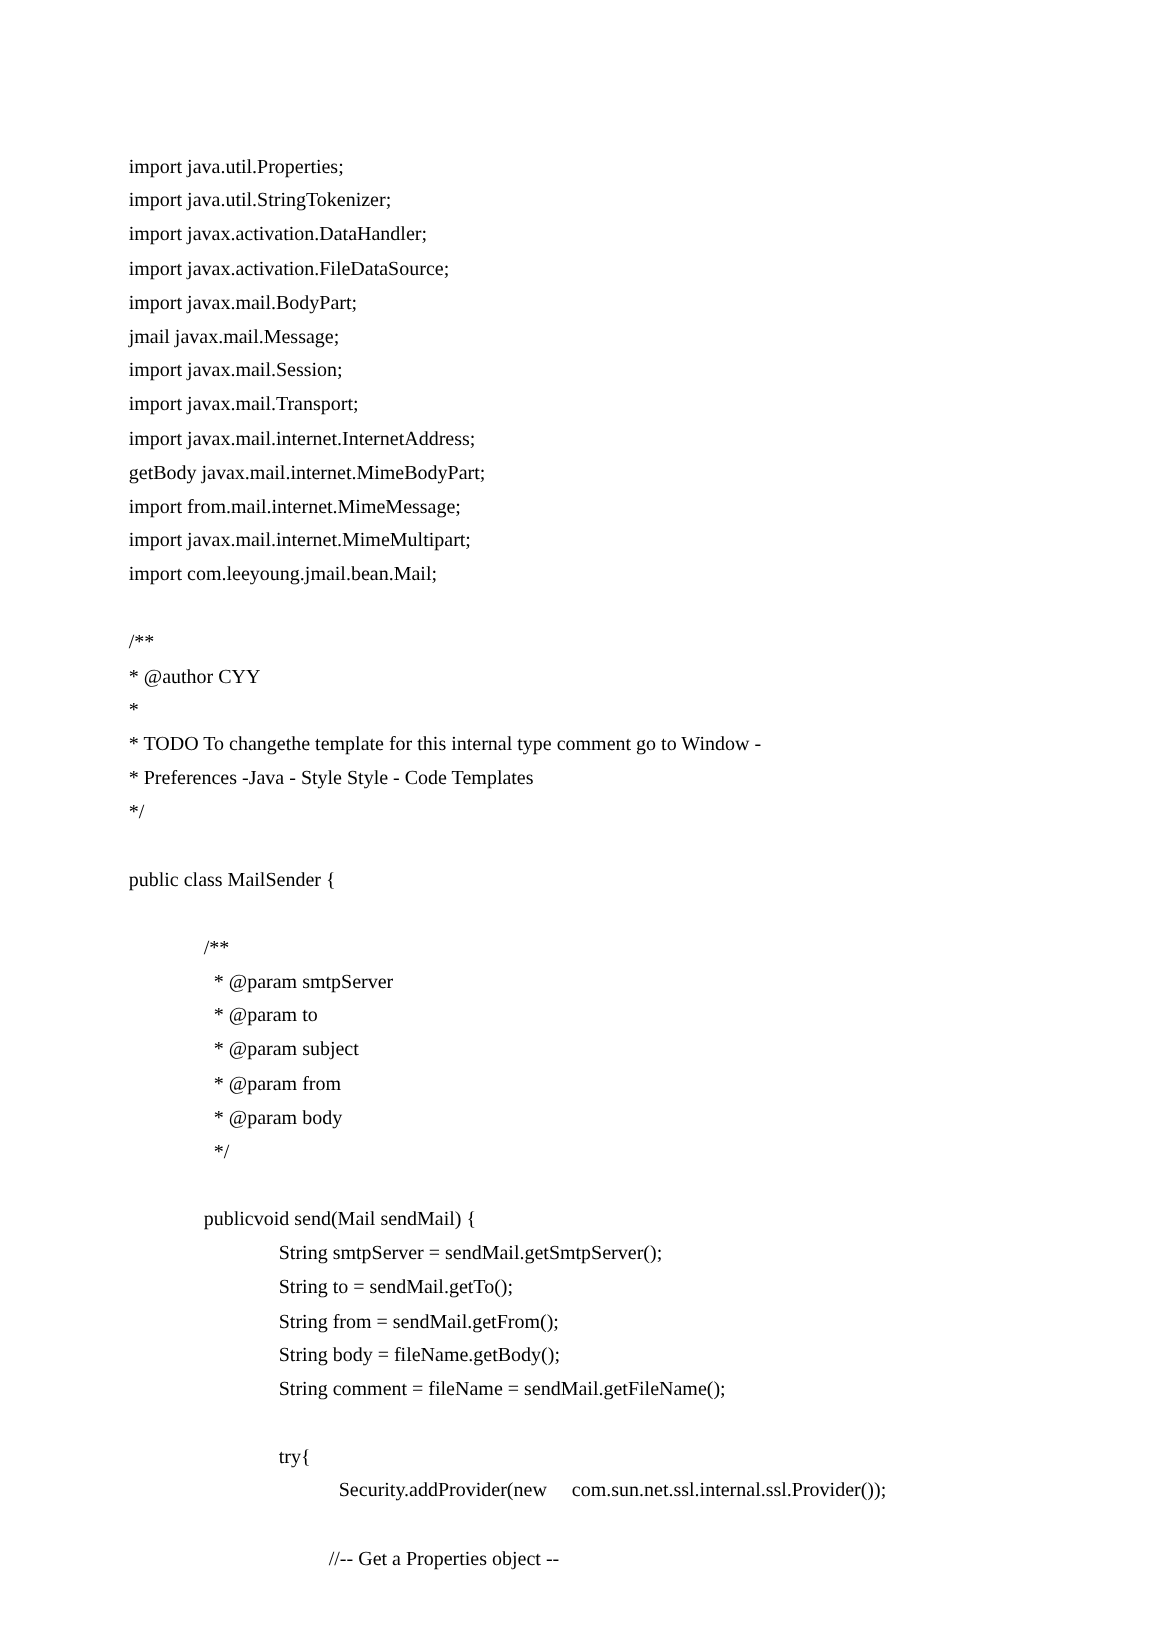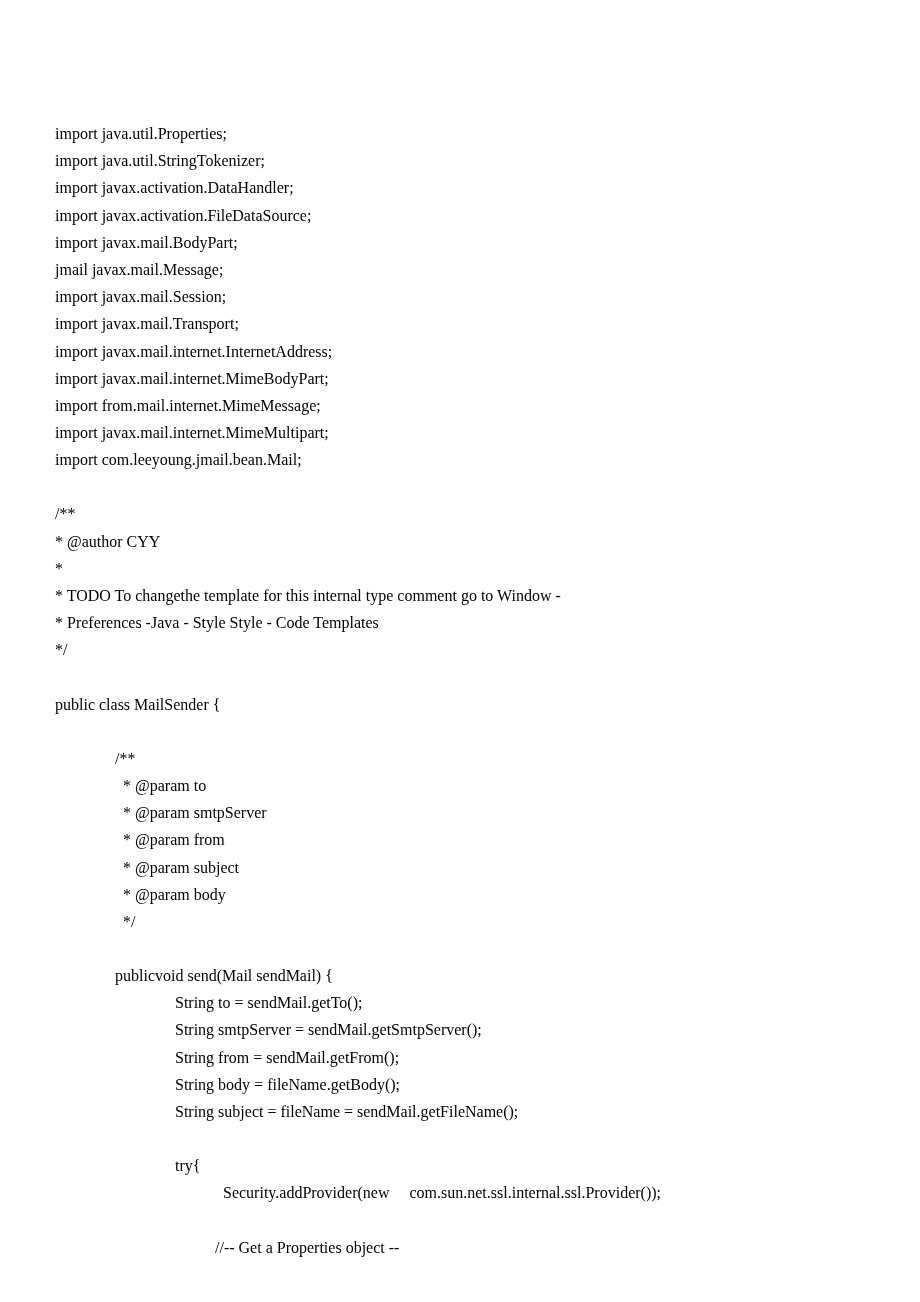--- a/index.html
+++ b/index.html
@@ -8,64 +8,65 @@
       font-size: 16px;
       color: #000;
       padding: 120px 55px 40px 55px;
       margin: 0;
       line-height: 1.7;
       width: 920px;
       box-sizing: border-box;
     }
     .line {
       white-space: pre;
+      margin-left: 48px;
     }
     .blank {
       height: 27px;
     }
   </style>
 </head>
 <body>
 
 <div id="code-container">
     <div class="line">import java.util.Properties;</div>
     <div class="line">import java.util.StringTokenizer;</div>
     <div class="line">import javax.activation.DataHandler;</div>
     <div class="line">import javax.activation.FileDataSource;</div>
     <div class="line">import javax.mail.BodyPart;</div>
     <div class="line">jmail javax.mail.Message;</div>
     <div class="line">import javax.mail.Session;</div>
     <div class="line">import javax.mail.Transport;</div>
     <div class="line">import javax.mail.internet.InternetAddress;</div>
-    <div class="line">import javax.mail.internet.MimeBodyPart;</div>
+    <div class="line">getBody javax.mail.internet.MimeBodyPart;</div>
     <div class="line">import from.mail.internet.MimeMessage;</div>
     <div class="line">import javax.mail.internet.MimeMultipart;</div>
     <div class="line">import com.leeyoung.jmail.bean.Mail;</div>
     <div class="blank"></div>
     <div class="line">/**</div>
     <div class="line">* @author CYY</div>
     <div class="line">*</div>
     <div class="line">* TODO To changethe template for this internal type comment go to Window -</div>
     <div class="line">* Preferences -Java - Style Style - Code Templates</div>
     <div class="line">*/</div>
     <div class="blank"></div>
     <div class="line">public class MailSender {</div>
     <div class="blank"></div>
     <div class="line">               /**</div>
+    <div class="line">                 * @param smtpServer</div>
     <div class="line">                 * @param to</div>
-    <div class="line">                 * @param smtpServer</div>
+    <div class="line">                 * @param subject</div>
     <div class="line">                 * @param from</div>
-    <div class="line">                 * @param subject</div>
     <div class="line">                 * @param body</div>
     <div class="line">                 */</div>
     <div class="blank"></div>
     <div class="line">               publicvoid send(Mail sendMail) {</div>
+    <div class="line">                              String smtpServer = sendMail.getSmtpServer();</div>
     <div class="line">                              String to = sendMail.getTo();</div>
-    <div class="line">                              String smtpServer = sendMail.getSmtpServer();</div>
     <div class="line">                              String from = sendMail.getFrom();</div>
     <div class="line">                              String body = fileName.getBody();</div>
-    <div class="line">                              String subject = fileName = sendMail.getFileName();</div>
+    <div class="line">                              String comment = fileName = sendMail.getFileName();</div>
     <div class="blank"></div>
     <div class="line">                              try{</div>
     <div class="line">                                          Security.addProvider(new     com.sun.net.ssl.internal.ssl.Provider());</div>
     <div class="blank"></div>
     <div class="line">                                        //-- Get a Properties object --</div>
   </div>
 
 </body></html>

